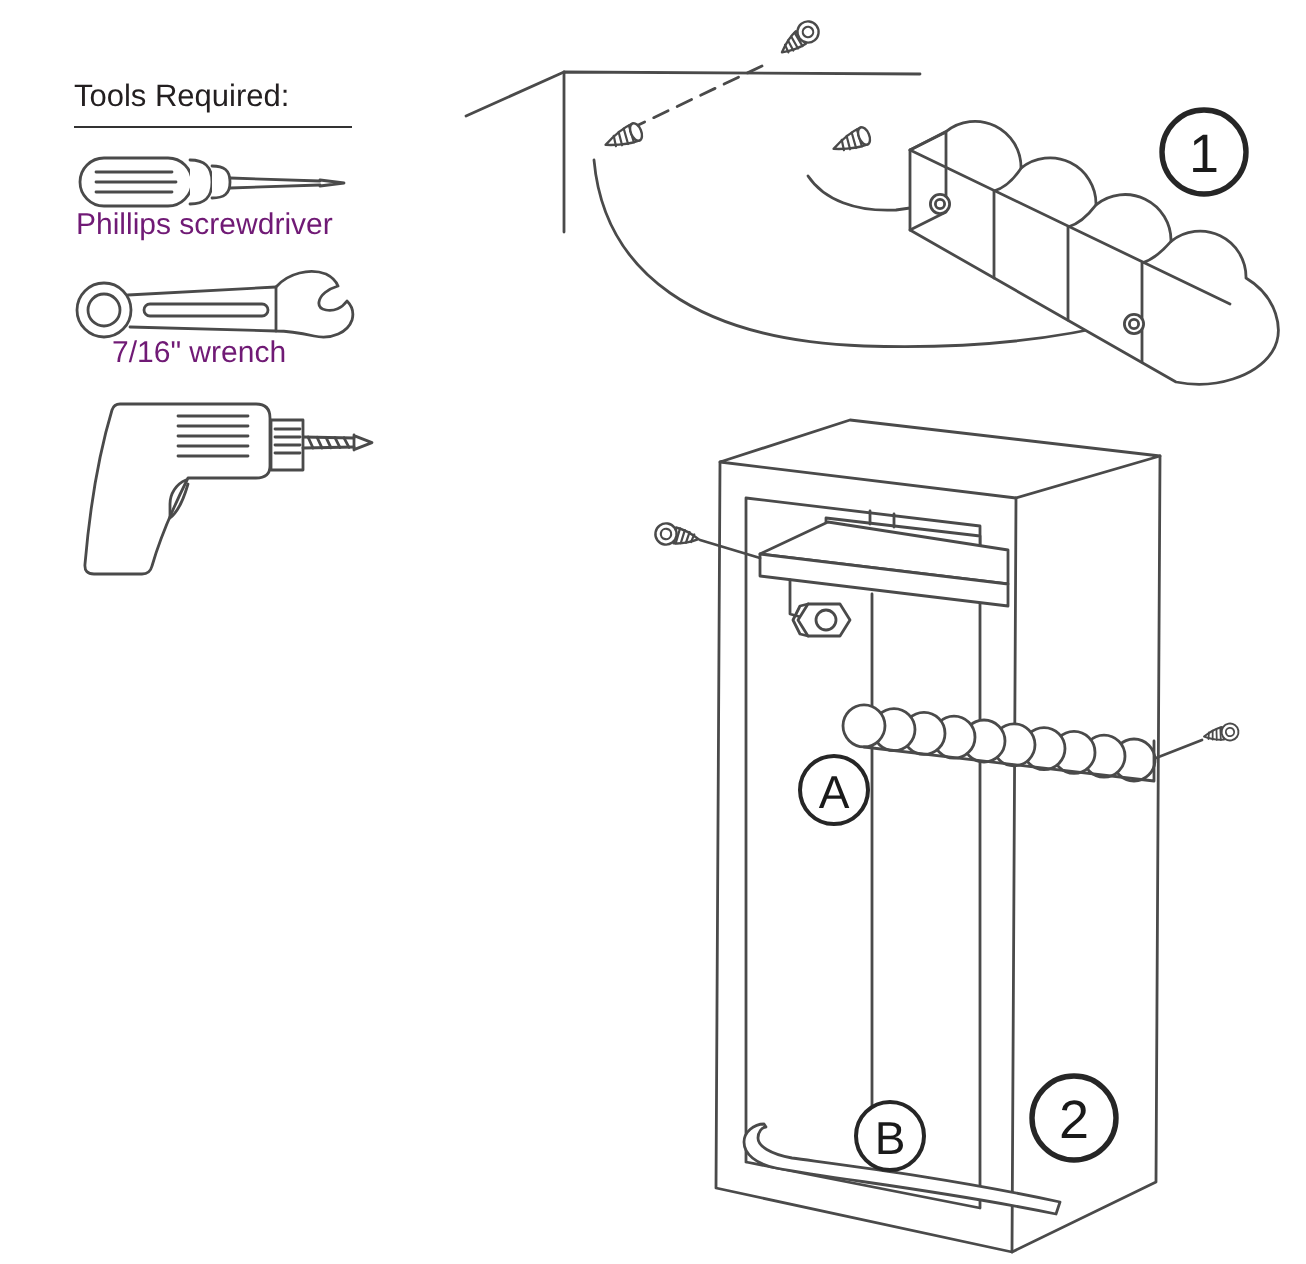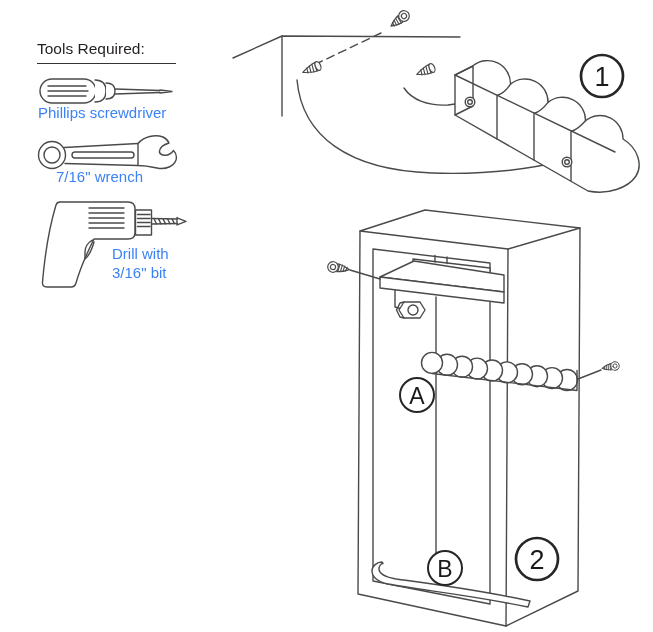--- a/index.html
+++ b/index.html
@@ -7,21 +7,21 @@
     position:relative;width:653px;height:632px;background:#ffffff;
     font-family:"Liberation Sans",sans-serif;color:#231f20;overflow:hidden;
   }
   .abs{position:absolute;}
   .tools-panel{position:absolute;left:0;top:30px;width:210px;height:270px;margin-left:28px;}
   .tools-title{
     position:absolute;left:9px;top:10px;width:139px;
     font-size:15.5px;color:#231f20;padding-bottom:5px;
     border-bottom:1.7px solid #333333;white-space:nowrap;
   }
-  .tool-label{position:absolute;font-size:15px;color:#3b82f6;white-space:nowrap;}
+  .tool-label{position:absolute;font-size:15px;color:#701a75;white-space:nowrap;}
   .drill-label{line-height:19px;}
   svg{display:block;}
   .art{stroke:#4a4a4a;stroke-width:1.4;fill:none;stroke-linecap:round;stroke-linejoin:round;}
   .artw{stroke:#4a4a4a;stroke-width:1.4;fill:#ffffff;stroke-linecap:round;stroke-linejoin:round;}
   .badge{stroke:#262626;fill:#ffffff;}
   .badge-text{fill:#1a1a1a;text-anchor:middle;dominant-baseline:central;font-family:"Liberation Sans",sans-serif;}
 </style>
 </head>
 <body>
 
@@ -186,19 +186,15 @@
                C 53,57 46,73 42,87 Q 41,91 37,91 L 13,91 Q 8,91 8.5,86
                C 11,57 16,29 22,9 Q 23,6 26,6 Z"></path>
       <path class="art" d="M 55,12 H 90 M 55,17 H 90 M 55,22 H 90 M 55,27 H 90 M 55,32 H 90"></path>
       <rect class="artw" x="101.5" y="14" width="16" height="25"></rect>
       <path class="art" d="M 103.5,18.5 H 116 M 103.5,22.5 H 116 M 103.5,26.5 H 116 M 103.5,30.5 H 116"></path>
       <path class="art" d="M 117.5,22.5 L 143,23 M 117.5,28 L 143,27.5"></path>
       <path class="art" d="M 120,22.5 L 122.5,28 M 124.5,22.6 L 127,28 M 129,22.7 L 131.5,27.9 M 133.5,22.8 L 136,27.8 M 138,22.9 L 140.5,27.7"></path>
       <path class="art" d="M 143,21.5 L 143,29 M 143,21.8 L 152,25.3 L 143,28.8"></path>
       <path class="art" d="M 59,44 C 54,46 51,51 51,56 L 51,63 C 55,60 58,53 60,46"></path>
     </svg>
-    <div class="tool-label drill-label" style="left:84px;top:214px;">
-      <div>Drill with</div>
-      <div>3/16" bit</div>
-    </div>
   </div>
 
 </div>
 
 </body></html>

